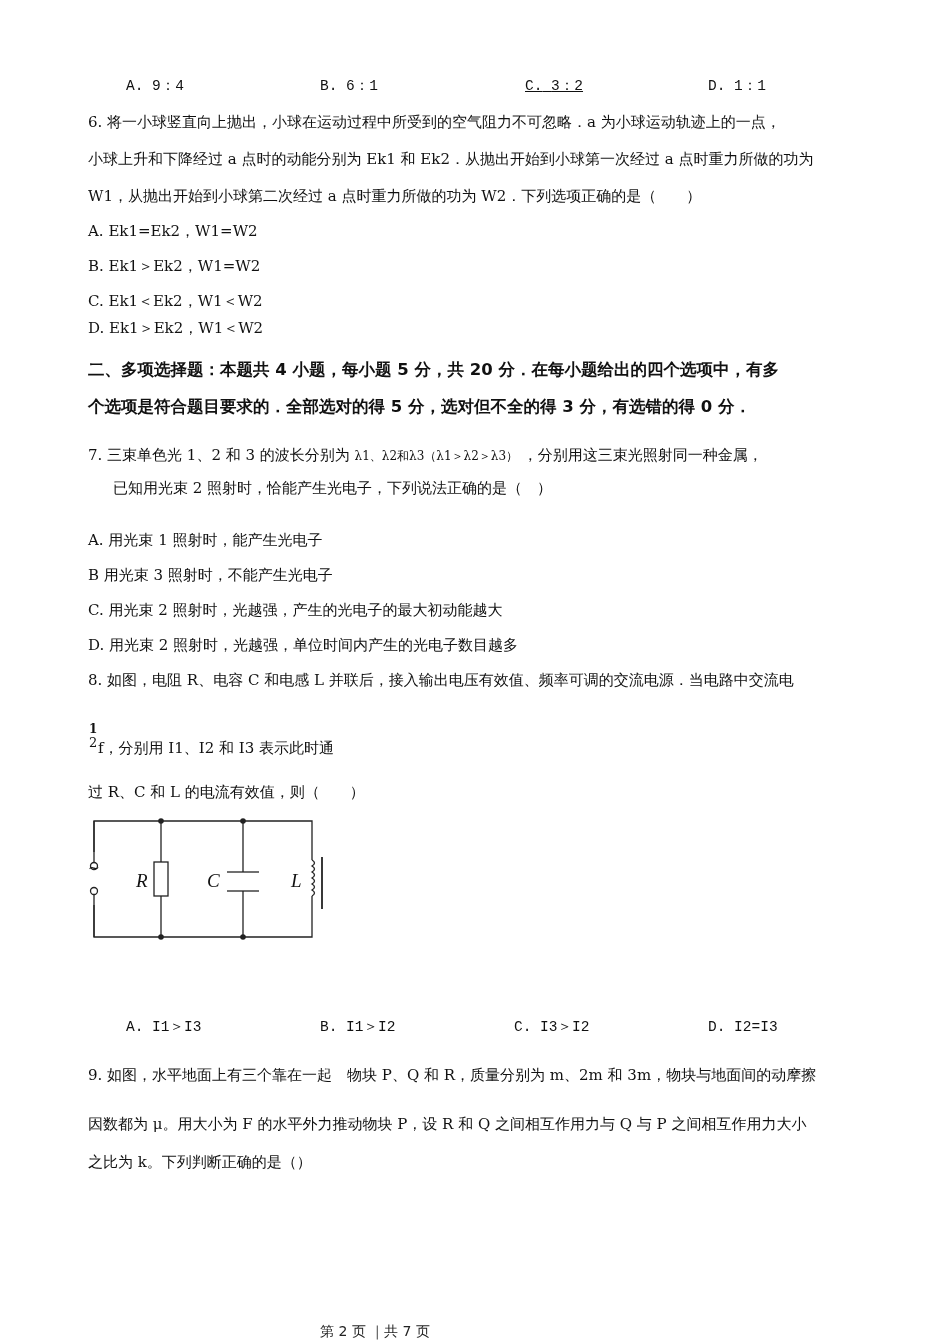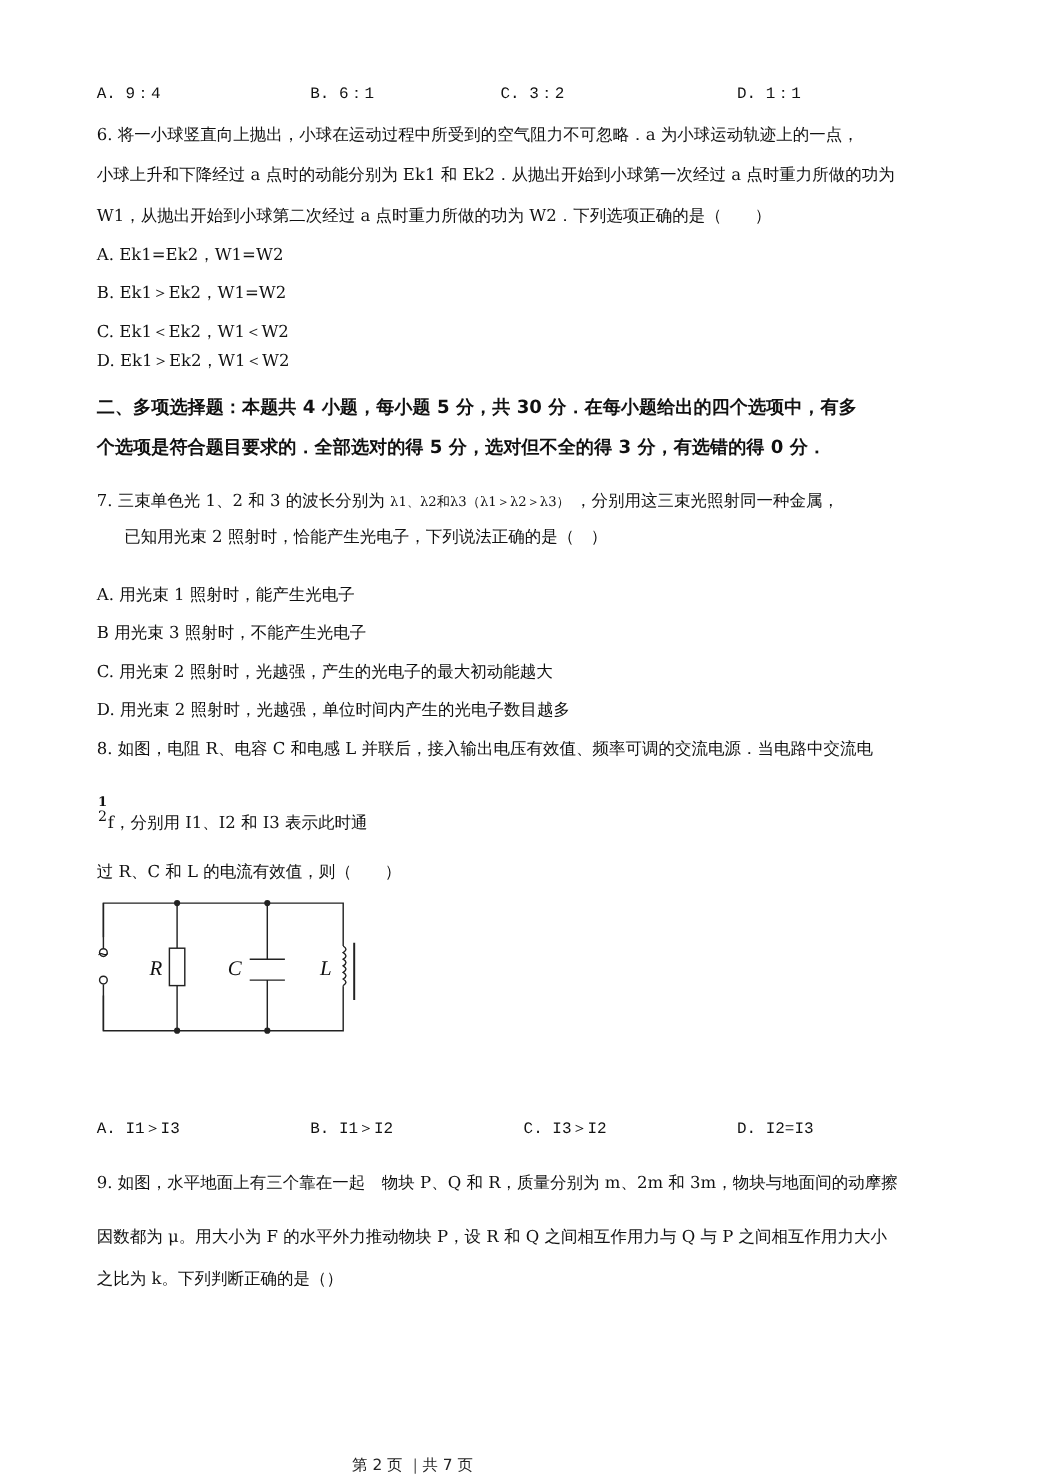--- a/index.html
+++ b/index.html
@@ -1,45 +1,45 @@
 <!DOCTYPE html>
 <html><head>
 <meta charset="utf-8">
 <style>
   html, body { margin:0; padding:0; background:#ffffff; }
   body { width:950px; height:1344px; position:relative; overflow:hidden;
          font-family:"DejaVu Serif","Liberation Serif",serif; color:#111; }
   .ln { position:absolute; left:88px; font-size:15px; line-height:20px; white-space:nowrap; }
   .opt4 { position:absolute; font-size:14.5px; line-height:20px; white-space:nowrap;
-          font-family:"Liberation Mono","DejaVu Sans Mono",monospace; }
+          font-family:"Liberation Mono","DejaVu Sans Mono",monospace;margin-left:38px; }
   .sec { font-weight:bold; font-size:16.5px; font-family:"DejaVu Sans","Liberation Sans",sans-serif; }
   .frac { display:inline-block; position:relative; width:10px; height:20px; }
   .frac .n { position:absolute; top:-14px; left:1px; font-size:12px; font-weight:bold; }
   .frac .d { position:absolute; top:0; left:1px; font-size:13px; }
   .footer { position:absolute; left:0; width:750px; top:1323px; text-align:center; font-size:14px;
             font-family:"DejaVu Sans","Liberation Sans",sans-serif; color:#222; }
   svg { position:absolute; }
 </style>
 </head>
 <body>
 
 <div class="opt4" style="left:88px;top:76px;"><span>A.</span> <span>9：4</span></div>
 <div class="opt4" style="left:282px;top:76px;"><span>B.</span> <span>6：1</span></div>
-<div class="opt4" style="left:455px;top:76px;"><span>C.</span> <span>3：2</span></div>
+<div class="opt4" style="left:487px;top:76px;text-decoration:underline;"><span>C.</span> <span>3：2</span></div>
 <div class="opt4" style="left:670px;top:76px;"><span>D.</span> <span>1：1</span></div>
 
 <div class="ln" style="top:112px;">6. 将一小球竖直向上抛出，小球在运动过程中所受到的空气阻力不可忽略．a 为小球运动轨迹上的一点，</div>
 <div class="ln" style="top:149px;text-align:center;">小球上升和下降经过 a 点时的动能分别为 Ek1 和 Ek2．从抛出开始到小球第一次经过 a 点时重力所做的功为</div>
 <div class="ln" style="top:186px;text-align:center;">W1，从抛出开始到小球第二次经过 a 点时重力所做的功为 W2．下列选项正确的是（　　）</div>
 <div class="ln" style="top:221px;"><span>A.</span> <span>Ek1=Ek2，W1=W2</span></div>
 <div class="ln" style="top:256px;"><span>B.</span> <span>Ek1＞Ek2，W1=W2</span></div>
 <div class="ln" style="top:291px;"><span>C.</span> <span>Ek1＜Ek2，W1＜W2</span></div>
 <div class="ln" style="top:318px;"><span>D.</span> <span>Ek1＞Ek2，W1＜W2</span></div>
 
-<div class="ln sec" style="top:360px;">二、多项选择题：本题共 4 小题，每小题 5 分，共 30 分．在每小题给出的四个选项中，有多</div>
+<div class="ln sec" style="top:360px;">二、多项选择题：本题共 4 小题，每小题 5 分，共 20 分．在每小题给出的四个选项中，有多</div>
 <div class="ln sec" style="top:397px;">个选项是符合题目要求的．全部选对的得 5 分，选对但不全的得 3 分，有选错的得 0 分．</div>
 
 <div class="ln" style="top:445px;">
   <span>7. 三束单色光 1、2 和 3 的波长分别为</span>
   <span style="font-size:12px;">λ1、λ2和λ3（λ1＞λ2＞λ3）</span>
   <span>，分别用这三束光照射同一种金属，</span>
 </div>
 <div class="ln" style="top:478px;margin-left:25px;">已知用光束 2 照射时，恰能产生光电子，下列说法正确的是（　）</div>
 <div class="ln" style="top:530px;">A. 用光束 1 照射时，能产生光电子</div>
 <div class="ln" style="top:565px;">B  用光束 3 照射时，不能产生光电子</div>

